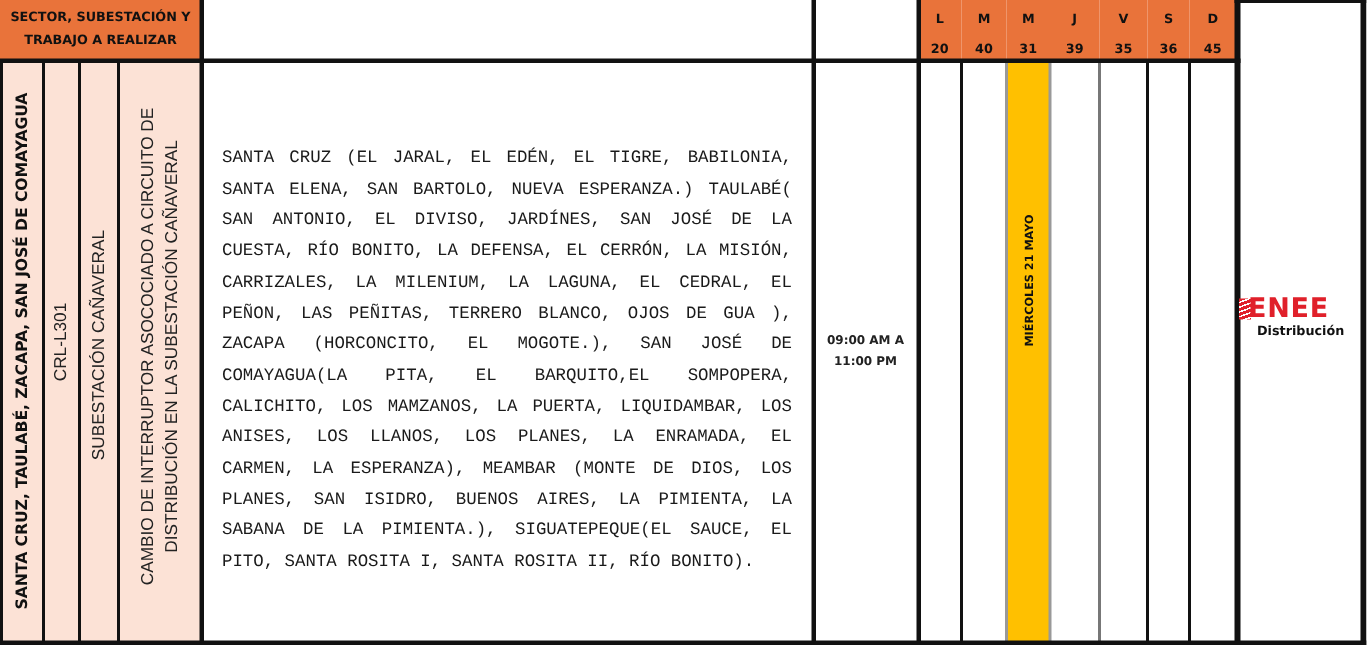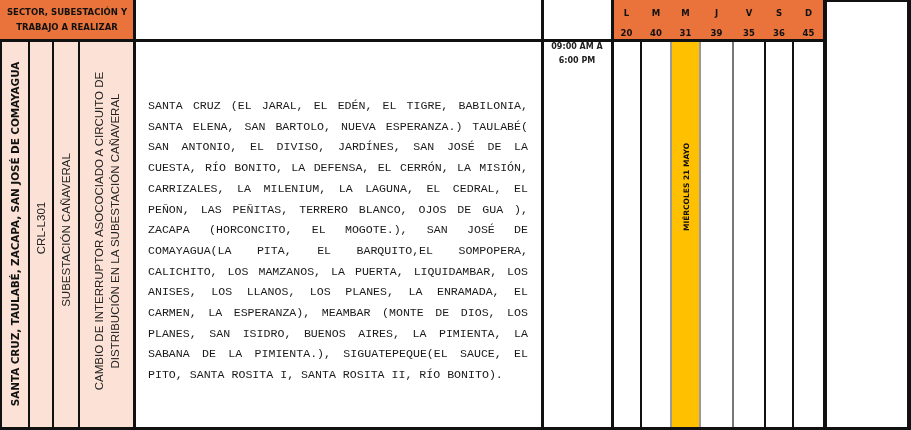--- a/index.html
+++ b/index.html
@@ -196,24 +196,24 @@
   </div>
   <div class="cell peach" style="left:79px; top:40px; width:55px; height:388px;">
     <div class="rot rot-two" style="margin-top:-3px;">
       <div>CAMBIO DE INTERRUPTOR ASOCOCIADO A CIRCUITO DE</div>
       <div>DISTRIBUCIÓN EN LA SUBESTACIÓN CAÑAVERAL</div>
     </div>
   </div>
 
   <div class="zonas-text">SANTA CRUZ (EL JARAL, EL EDÉN, EL TIGRE, BABILONIA, SANTA ELENA, SAN BARTOLO, NUEVA ESPERANZA.) TAULABÉ( SAN ANTONIO, EL DIVISO, JARDÍNES, SAN JOSÉ DE LA CUESTA, RÍO BONITO, LA DEFENSA, EL CERRÓN, LA MISIÓN, CARRIZALES, LA MILENIUM, LA LAGUNA, EL CEDRAL, EL PEÑON, LAS PEÑITAS, TERRERO BLANCO, OJOS DE GUA ), ZACAPA (HORCONCITO, EL MOGOTE.), SAN JOSÉ DE COMAYAGUA(LA PITA, EL BARQUITO,EL SOMPOPERA, CALICHITO, LOS MAMZANOS, LA PUERTA, LIQUIDAMBAR, LOS ANISES, LOS LLANOS, LOS PLANES, LA ENRAMADA, EL CARMEN, LA ESPERANZA), MEAMBAR (MONTE DE DIOS, LOS PLANES, SAN ISIDRO, BUENOS AIRES, LA PIMIENTA, LA SABANA DE LA PIMIENTA.), SIGUATEPEQUE(EL SAUCE, EL PITO, SANTA ROSITA I, SANTA ROSITA II, RÍO BONITO).</div>
 
-  <div class="cell" style="left:542px; top:40px; width:70px; height:388px; display:flex; align-items:flex-start; justify-content:center;">
+  <div class="cell" style="left:542px; top:40px; width:70px; height:388px; display:flex; align-items:center; justify-content:center;">
     <div class="horario-text">
       <div>09:00 AM A</div>
-      <div>6:00 PM</div>
+      <div>11:00 PM</div>
     </div>
   </div>
 
   <div class="cell yellow" style="left:671px; top:40px; width:29px; height:388px;">
     <span class="rot rot-date" style="margin-top:-47px;">MIÉRCOLES 21 MAYO</span>
   </div>
 
   <div class="vline" style="left:0; top:40px; height:390px;"></div>
   <div class="vline" style="left:28px; top:40px; height:390px;"></div>
   <div class="vline" style="left:52px; top:40px; height:390px;"></div>
@@ -227,14 +227,19 @@
   <div class="vline" style="left:732px; top:40px; height:390px; background:#777;"></div>
   <div class="vline" style="left:764px; top:40px; height:390px;"></div>
   <div class="vline" style="left:792px; top:40px; height:390px;"></div>
   <div class="vline" style="left:823px; top:0; height:430px; width:4px;"></div>
   <div class="vline" style="left:907px; top:0; height:430px; width:4px;"></div>
 
   <div class="hline" style="left:823px; top:0; width:88px;"></div>
   <div class="hline" style="left:0; top:39px; width:827px; height:3px;"></div>
   <div class="hline" style="left:0; top:427px; width:911px; height:3px;"></div>
 
+  <div class="logo">
+    <div class="logo-stripes"></div>
+    <div class="logo-enee" style="left:6px;">ENEE</div>
+    <div class="logo-dist">Distribución</div>
+  </div>
 
 </div>
 
 </body></html>

